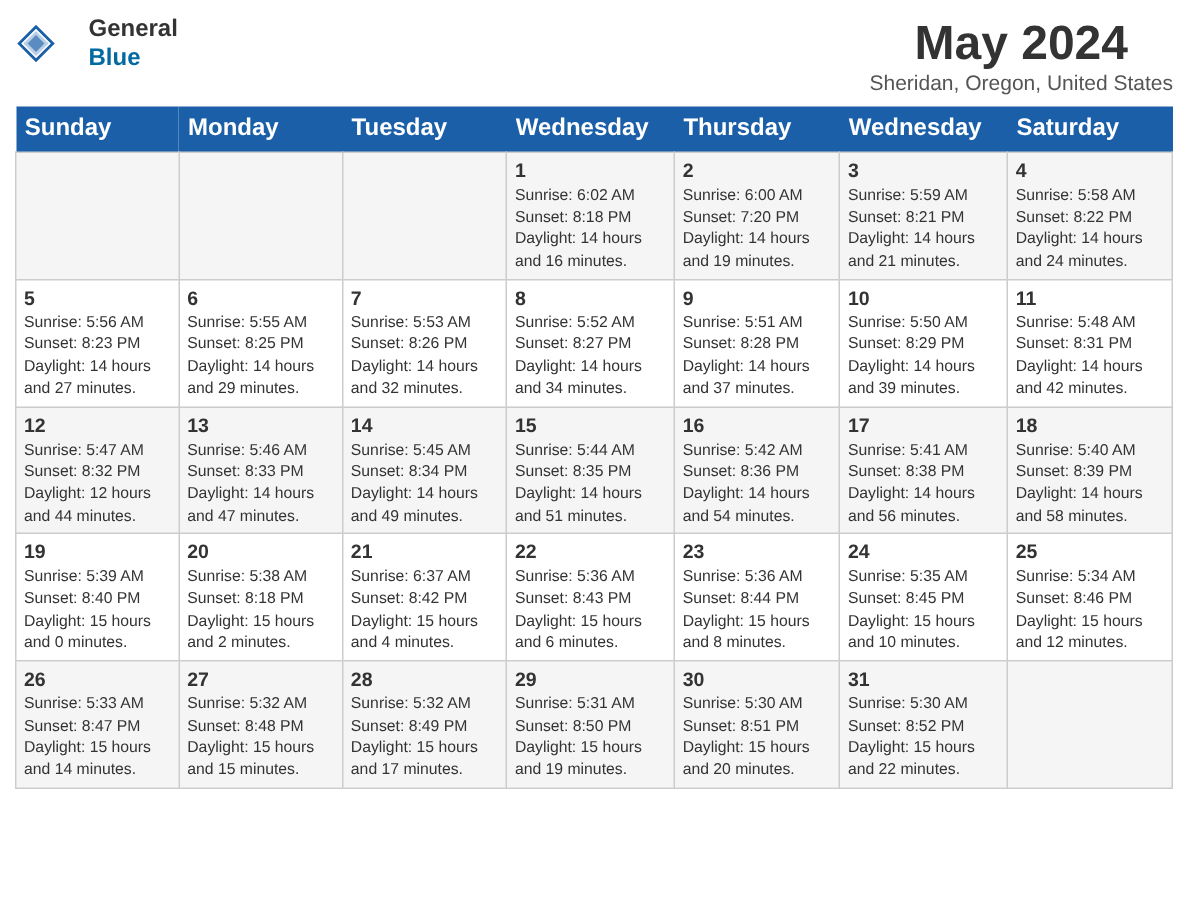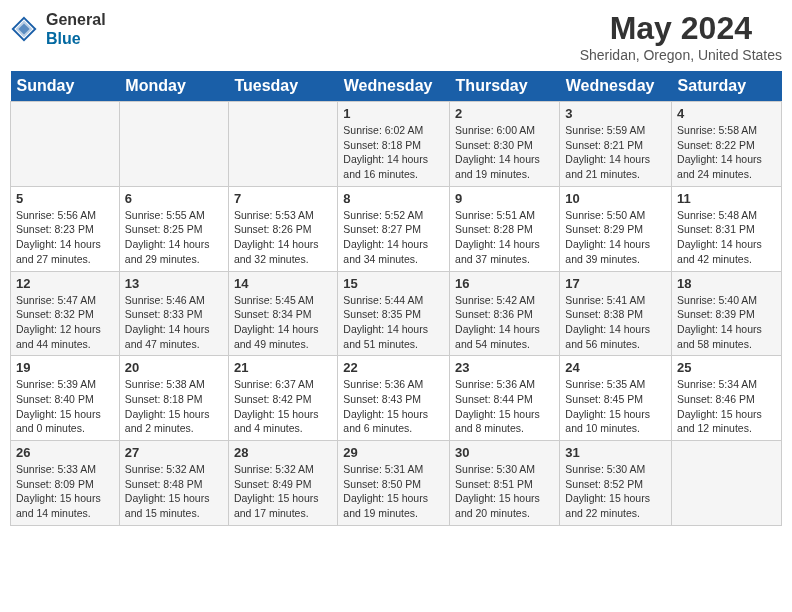--- a/index.html
+++ b/index.html
@@ -12,21 +12,21 @@
     }
     .header {
       display: flex;
       justify-content: space-between;
       align-items: flex-start;
       margin-bottom: 8px;
     }
     .logo {
       display: flex;
       align-items: center;
-      gap: 8px;
+      gap: 21px;
     }
     .logo-text {
       font-size: 16px;
       font-weight: bold;
       line-height: 1.2;
     }
     .logo-general { color: #333; }
     .logo-blue { color: #0369a1; margin-top: 28px; }
     .logo-icon {
       width: 28px;
@@ -125,21 +125,21 @@
         <td class="empty-cell"></td>
         <td>
           <div class="day-number">1</div>
           <div class="day-info">Sunrise: 6:02 AM</div>
           <div class="day-info">Sunset: 8:18 PM</div>
           <div class="day-info">Daylight: 14 hours and 16 minutes.</div>
         </td>
         <td>
           <div class="day-number">2</div>
           <div class="day-info">Sunrise: 6:00 AM</div>
-          <div class="day-info">Sunset: 8:30 PM</div>
+          <div class="day-info">Sunset: 7:20 PM</div>
           <div class="day-info">Daylight: 14 hours and 19 minutes.</div>
         </td>
         <td>
           <div class="day-number">3</div>
           <div class="day-info">Sunrise: 5:59 AM</div>
           <div class="day-info">Sunset: 8:21 PM</div>
           <div class="day-info">Daylight: 14 hours and 21 minutes.</div>
         </td>
         <td>
           <div class="day-number">4</div>
@@ -277,21 +277,21 @@
           <div class="day-number">25</div>
           <div class="day-info">Sunrise: 5:34 AM</div>
           <div class="day-info">Sunset: 8:46 PM</div>
           <div class="day-info">Daylight: 15 hours and 12 minutes.</div>
         </td>
       </tr>
       <tr>
         <td>
           <div class="day-number">26</div>
           <div class="day-info">Sunrise: 5:33 AM</div>
-          <div class="day-info">Sunset: 8:09 PM</div>
+          <div class="day-info">Sunset: 8:47 PM</div>
           <div class="day-info">Daylight: 15 hours and 14 minutes.</div>
         </td>
         <td>
           <div class="day-number">27</div>
           <div class="day-info">Sunrise: 5:32 AM</div>
           <div class="day-info">Sunset: 8:48 PM</div>
           <div class="day-info">Daylight: 15 hours and 15 minutes.</div>
         </td>
         <td>
           <div class="day-number">28</div>

